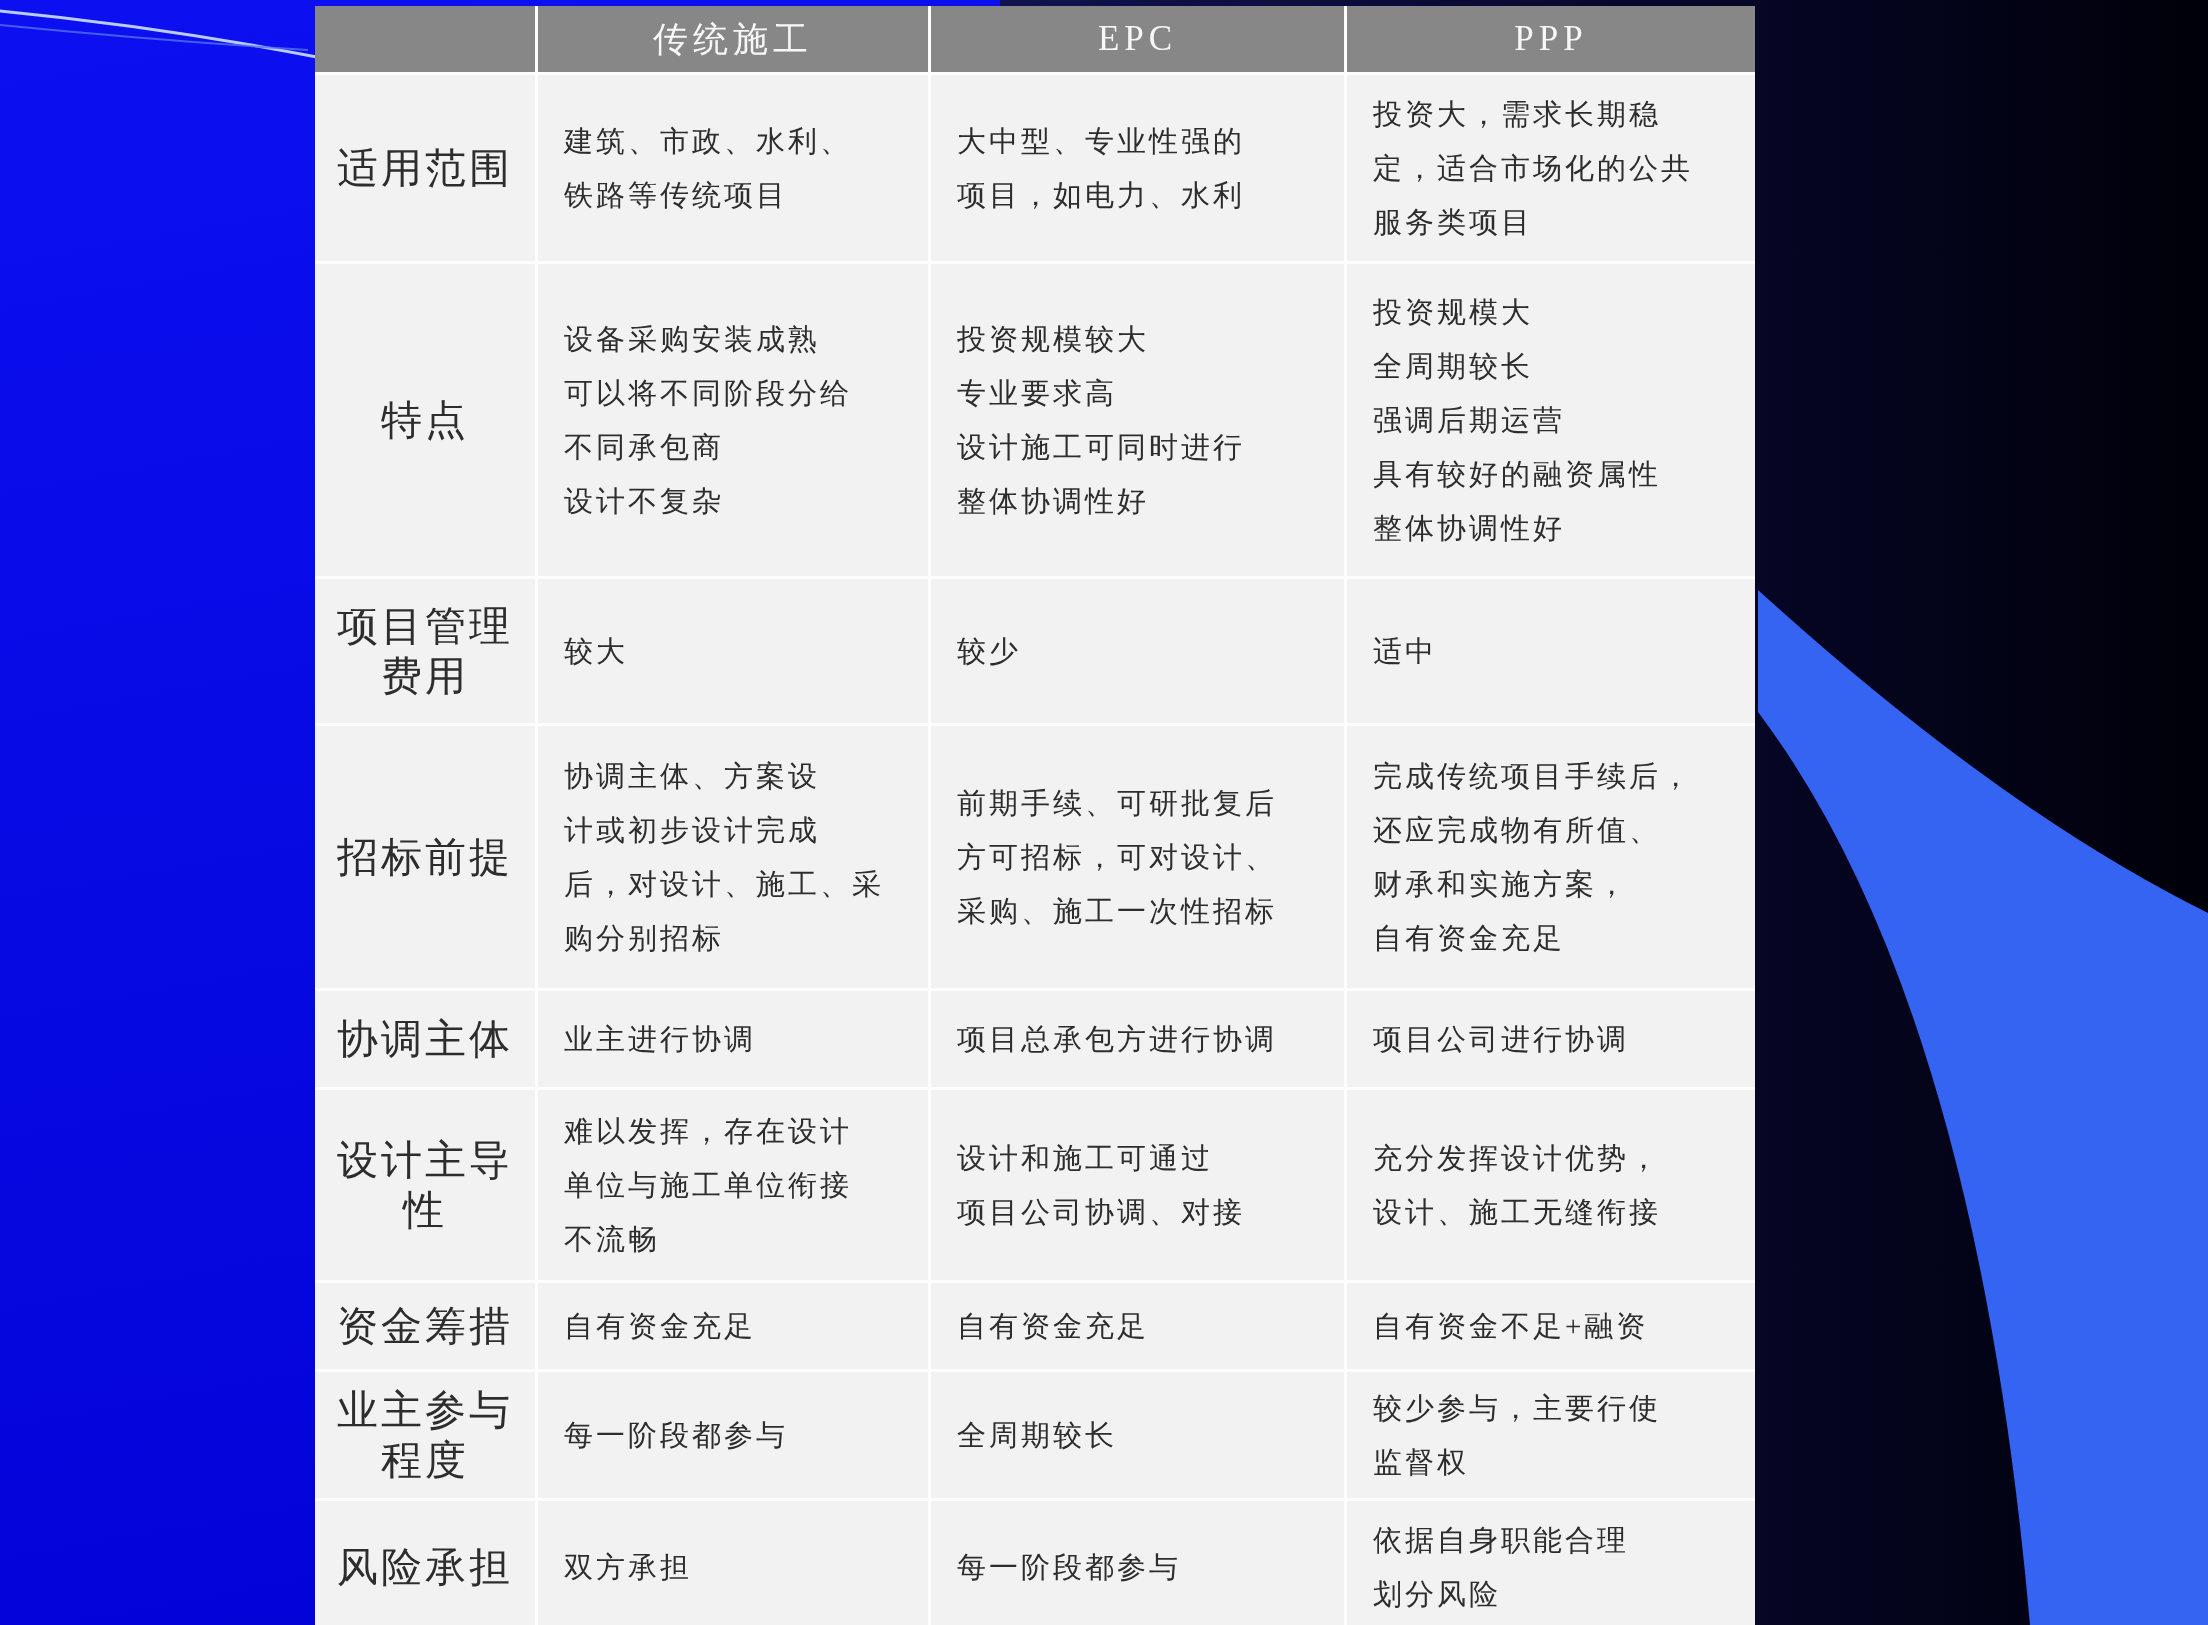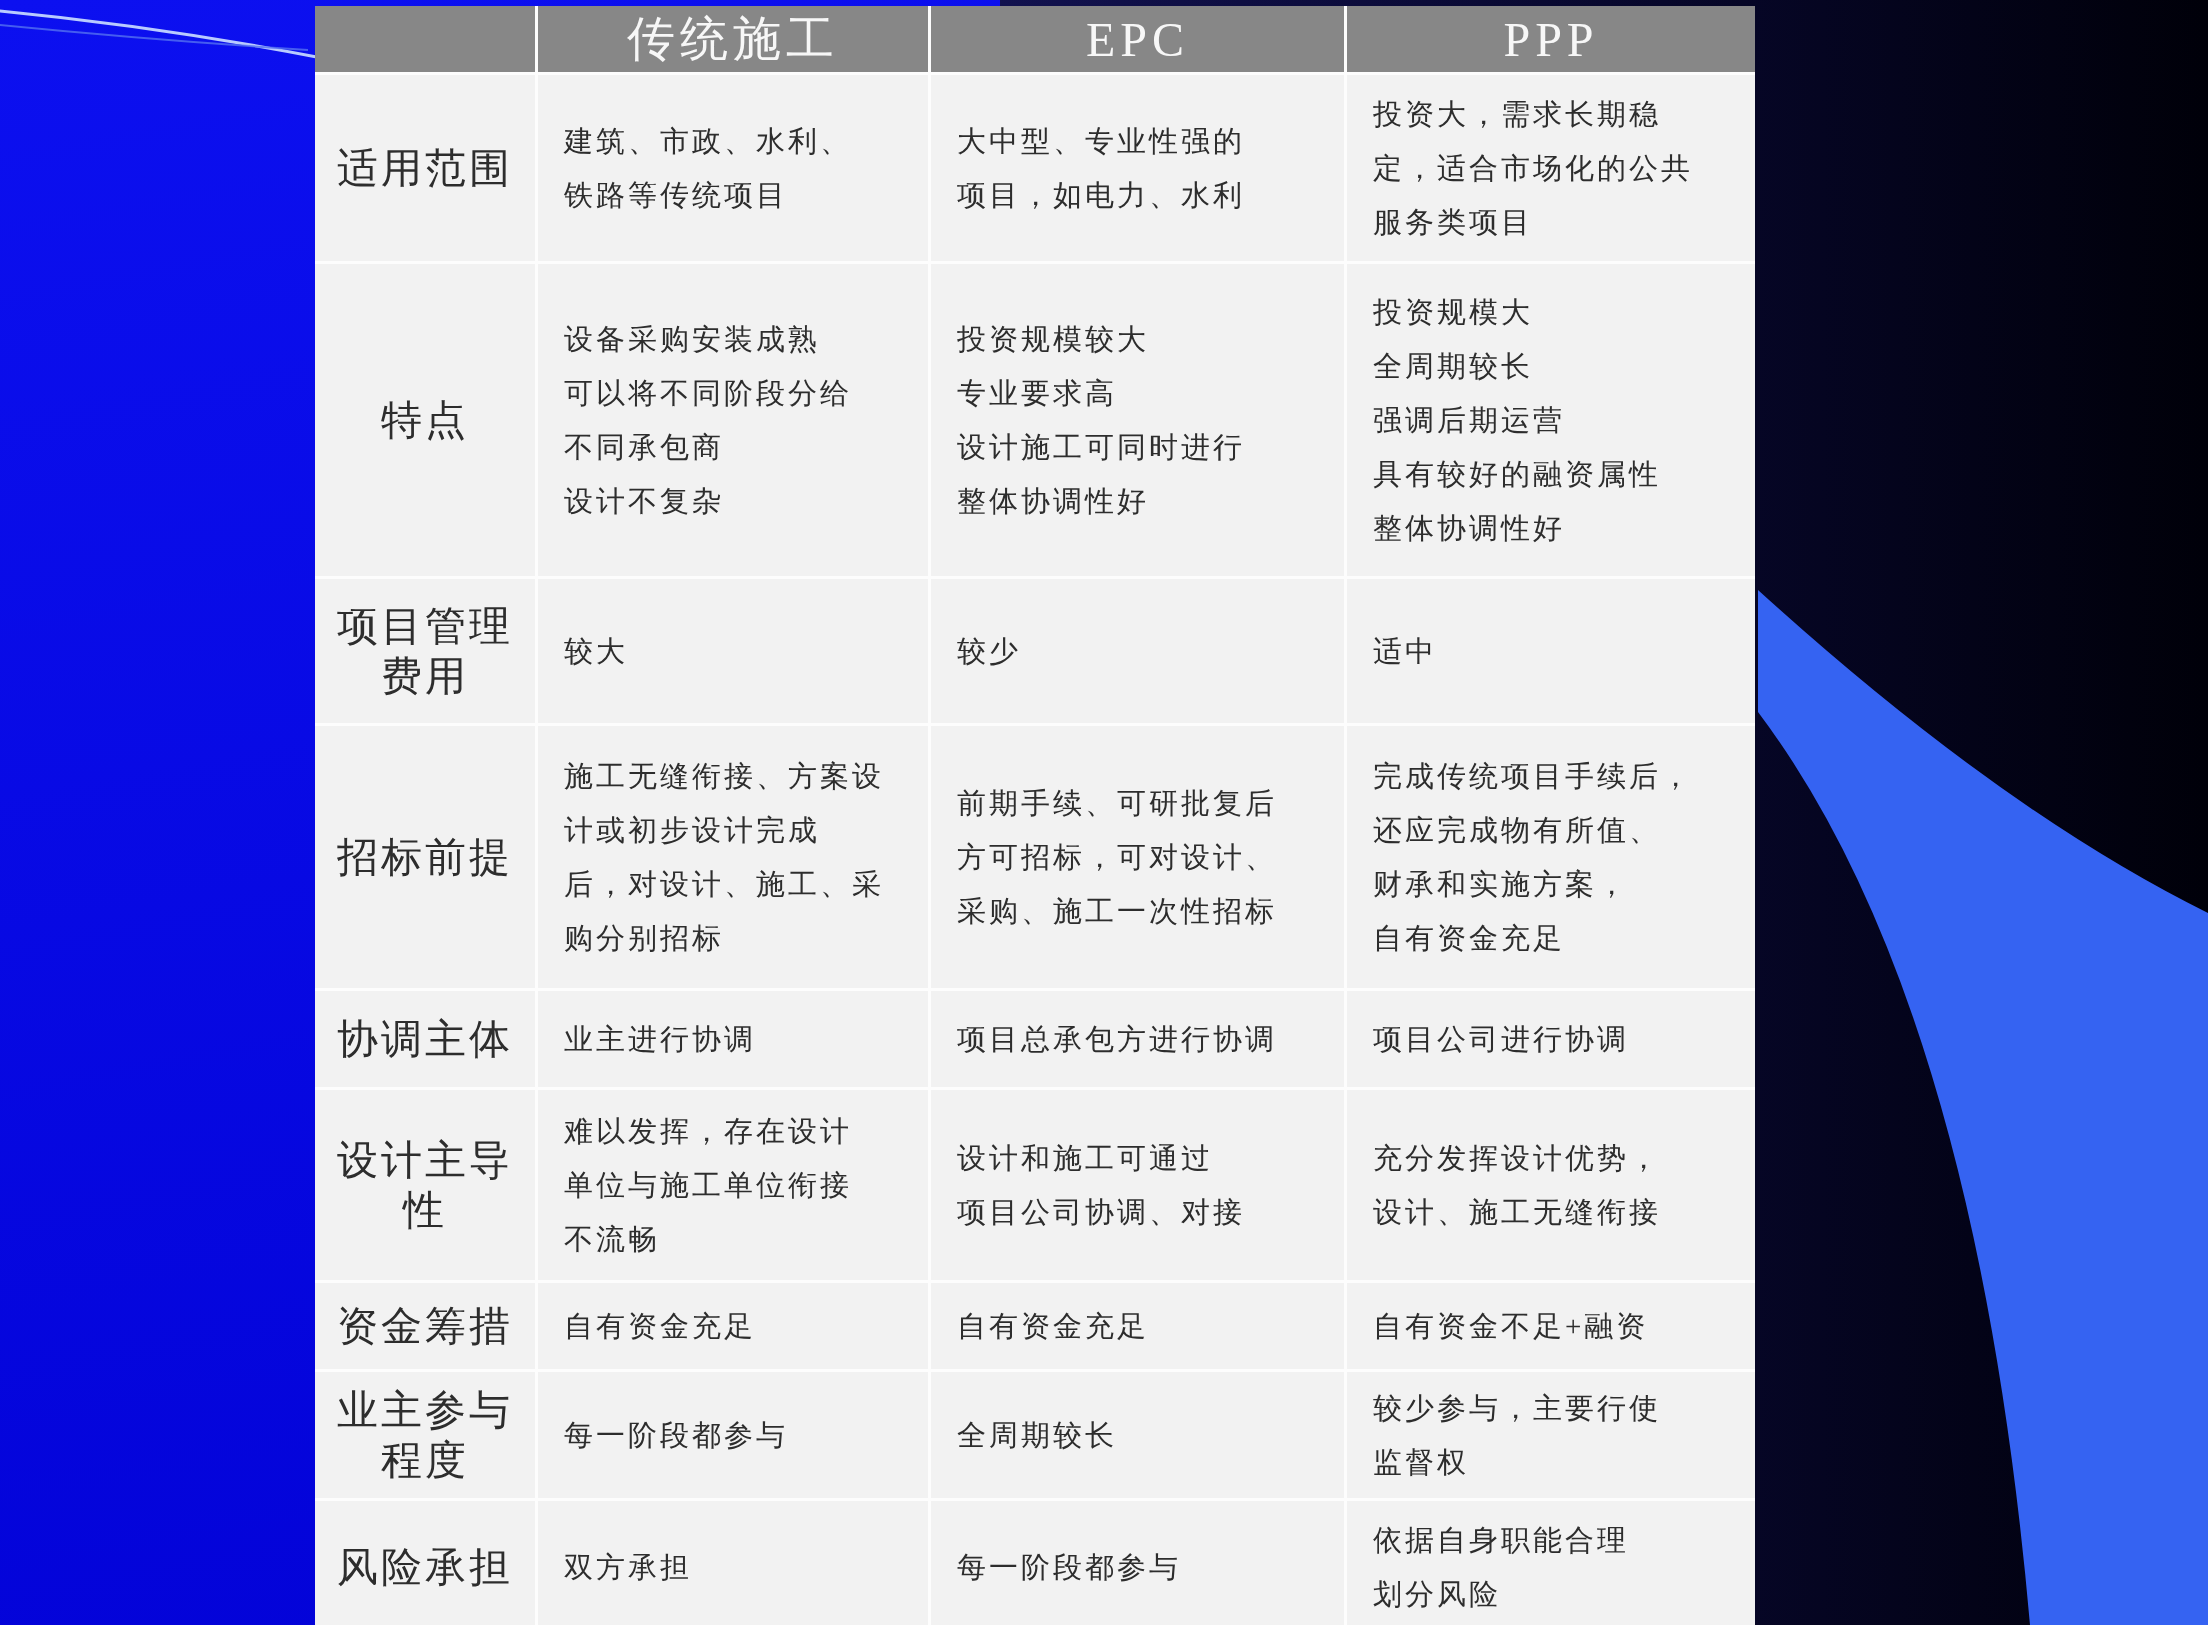--- a/index.html
+++ b/index.html
@@ -8,21 +8,21 @@
   .cmp-table{
     position:absolute;left:315px;top:6px;width:1440px;height:1620px;
     display:grid;
     grid-template-columns:220px 390px 413px 408px;
     grid-template-rows:66px 186px 312px 144px 262px 96px 190px 86px 126px 132px;
     gap:3px;background:#fdfdfd;
   }
   .hcell{
     background:#878787;color:#f7f7f7;
     display:flex;align-items:center;justify-content:center;
-    font-size:48px;letter-spacing:5px;font-weight:400;
+    font-size:35px;letter-spacing:5px;font-weight:400;
   }
   .labelcell{
     background:#f2f2f2;color:#2d2d2d;
     display:flex;flex-direction:column;align-items:center;justify-content:center;
     font-size:41px;letter-spacing:3px;line-height:50px;text-align:center;
   }
   .cell{
     background:#f2f2f2;color:#2d2d2d;
     display:flex;flex-direction:column;justify-content:center;
     box-sizing:border-box;padding:8px 8px 8px 26px;
@@ -105,21 +105,21 @@
     <div class="cell">
       <div>较少</div>
     </div>
     <div class="cell">
       <div>适中</div>
     </div>
     <div class="labelcell">
       <div>招标前提</div>
     </div>
     <div class="cell">
-      <div>施工无缝衔接、方案设</div>
+      <div>协调主体、方案设</div>
       <div>计或初步设计完成</div>
       <div>后，对设计、施工、采</div>
       <div>购分别招标</div>
     </div>
     <div class="cell">
       <div>前期手续、可研批复后</div>
       <div>方可招标，可对设计、</div>
       <div>采购、施工一次性招标</div>
     </div>
     <div class="cell">

